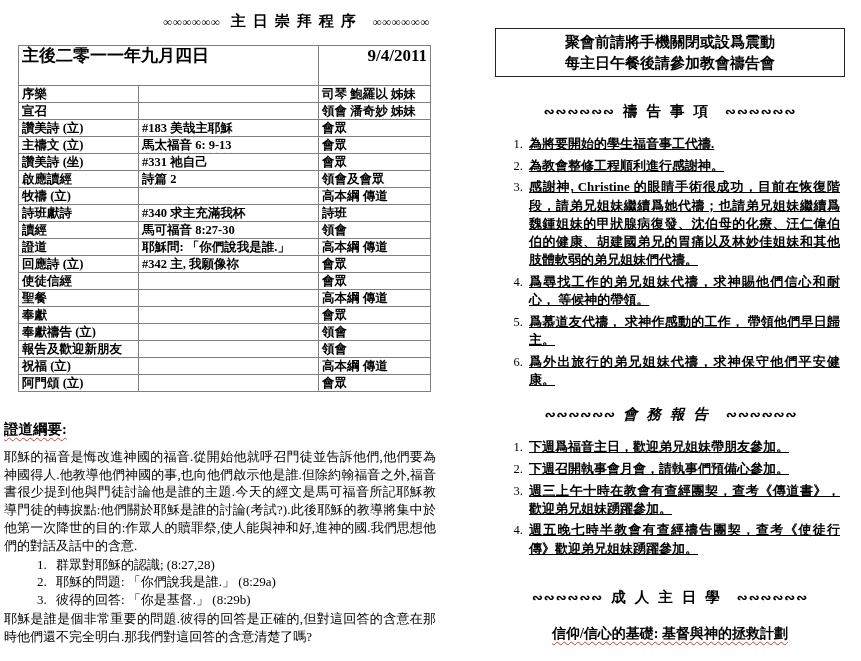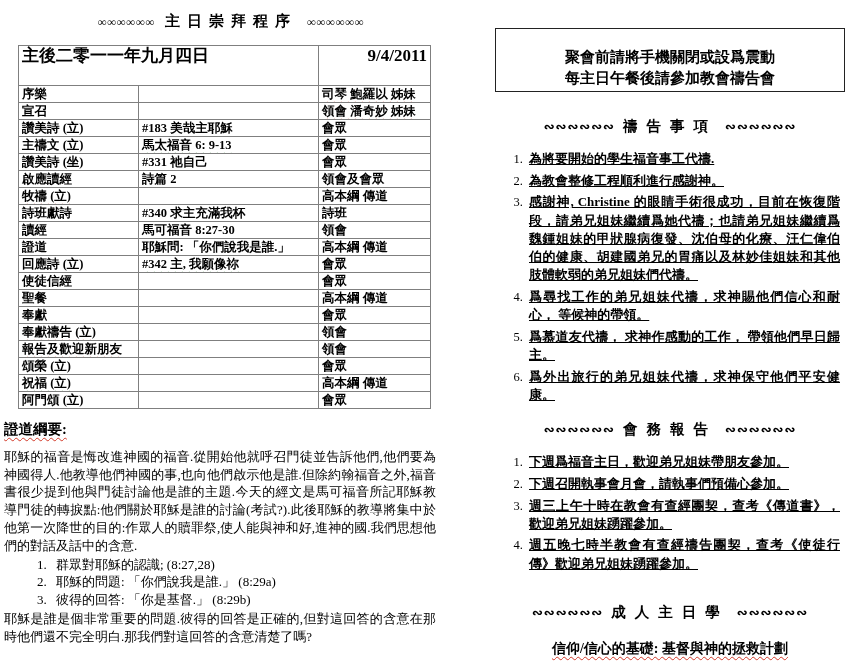--- a/index.html
+++ b/index.html
@@ -4,22 +4,22 @@
 <style>
   * { margin:0; padding:0; box-sizing:border-box; }
   html,body { background:#fff; }
   .page {
     position:relative; width:861px; height:661px; background:#ffffff;
     font-family:"Liberation Serif","DejaVu Serif",serif; color:#000;
     overflow:hidden;
   }
   
   .doc-title {
-    position:absolute; left:25px; top:12px; width:412px;
-    text-align:center; font-weight:bold; font-size:15px; white-space:nowrap;
+    position:absolute; left:18px; top:12px; width:412px;
+    text-align:right; font-weight:bold; font-size:15px; white-space:nowrap;
   }
   .doc-title .t { letter-spacing:7px; margin:0 10px; }
   .orn { font-size:12px; font-weight:bold; letter-spacing:1px; }
 
   table.program {
     position:absolute; left:18px; top:45px; width:412px;
     border-collapse:collapse; table-layout:fixed;
   }
   table.program td {
     border:1px solid #7f7f7f; padding:0 3px; font-weight:bold;
@@ -38,29 +38,29 @@
   .sermon h3 { font-size:14.5px; font-weight:bold; display:inline-block; margin-bottom:9px;text-align:right; }
   .sermon p { margin:0; text-align:justify; }
   .sermon ol { margin:1px 0 1px 46px; }
   .sermon ol li { padding-left:6px; }
 
   
   .right-col { position:absolute; left:490px; top:0; width:360px; }
   .notice-box {
     margin:28px auto 0 auto; width:350px; border:1px solid #222;
     text-align:center; font-weight:bold; font-size:15px; line-height:21px;
-    padding:18px 0 2px 0;
+    padding:3px 0 2px 0;
   }
   .sec-head {
     text-align:center; font-weight:bold; font-size:14.5px; white-space:nowrap;
   }
   .sec-head .t { letter-spacing:9px; margin:0 8px; }
   .sec-head .orn { font-size:13px; }
   .h-prayer   { margin-top:25px; }
-  .h-business { margin-top:16px; }
+  .h-business { margin-top:16px;font-style:italic; }
   .h-school   { margin-top:30px; }
 
   ol.r-list {
     margin:14px 0 0 14px; padding-left:22px;
     font-weight:bold; font-size:13px; line-height:18.2px;
     width:336px; text-align:justify;text-decoration:underline;
   }
   ol.r-list li { margin-bottom:3.5px; padding-left:3px; }
   ol.r-list li::marker { font-weight:normal; font-size:12.5px; }
 
@@ -181,25 +181,20 @@
           <td><span></span></td>
           <td><span>領會</span></td>
         </tr>
 
         <tr>
           <td><span class="wavy-r">報告及歡迎新朋友</span></td>
           <td><span></span></td>
           <td><span>領會</span></td>
         </tr>
 
-        <tr>
-          <td><span>頌榮 (立)</span></td>
-          <td><span></span></td>
-          <td><span>會眾</span></td>
-        </tr>
 
         <tr>
           <td><span class="wavy-g">祝福 (立)</span></td>
           <td><span></span></td>
           <td><span>高本綱 傳道</span></td>
         </tr>
 
         <tr>
           <td><span>阿門頌 (立)</span></td>
           <td><span></span></td>

